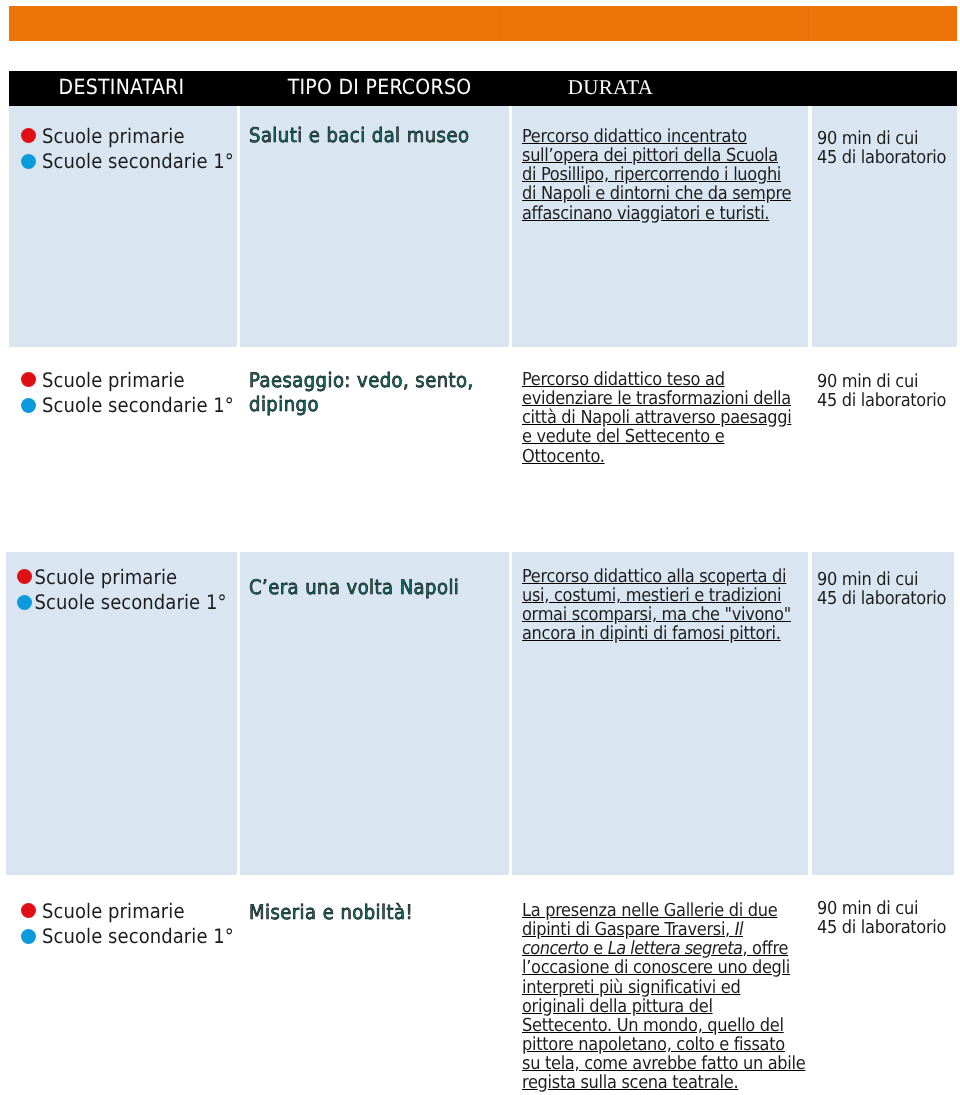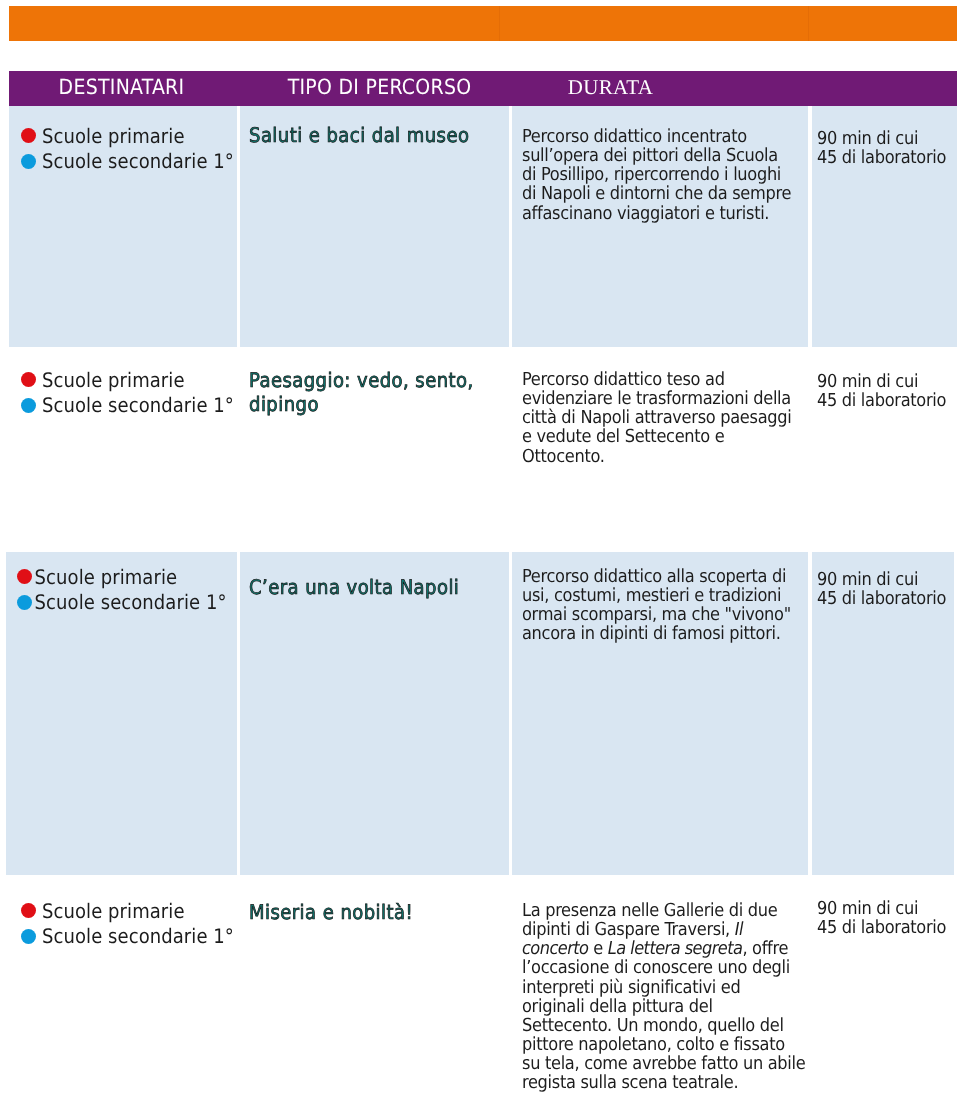--- a/index.html
+++ b/index.html
@@ -20,21 +20,21 @@
   
   .tbl{position:absolute;left:9px;top:71px;width:948px;}
   .row{display:flex;width:948px;}
   .cell{box-sizing:border-box;position:relative;}
   .c1{width:228px;}
   .c2{width:272px;}
   .c3{width:299px;}
   .c4{width:149px;}
 
   
-  .hdr{height:35px;background:#701a75;}
+  .hdr{height:35px;background:#000000;}
   .hdr .cell{color:#FFFFFF;font-size:21px;letter-spacing:.3px;line-height:32px;
              text-align:center;white-space:nowrap;}
   .hdr .c1{padding-right:3px;}
   .hdr .c2{padding-right:10px;}
   .hdr .c3{padding-right:14px;}
   .hdr .c4{padding-right:0px;font-family:Liberation Serif, serif;}
 
   
   .body-row{position:relative;overflow:hidden;}
   .body-row .cell.c2{border-left:3px solid #ffffff;}
@@ -42,21 +42,21 @@
   .body-row .cell.c4{border-left:4px solid #ffffff;}
   .body-row.shade .cell{background:#D9E6F2;}
   .r0{height:241px;}
   .r1{height:205px;}
   .r2{height:323px;}
   .r3{height:220px;}
 
   
   .pad1{padding:17px 4px 0 12px;}
   .pad2{padding:17px 8px 0 9px;}
-  .pad3{padding:19px 6px 18px 10px;}
+  .pad3{padding:19px 6px 18px 10px;text-decoration:underline;}
   .pad4{padding:22px 4px 0 5px;}
 
   
   .r0 .pad1{padding-top:17px;}   .r0 .pad2{padding-top:18px;}   .r0 .pad3{padding-top:21px;}   .r0 .pad4{padding-top:23px;}
   .r1 .pad1{padding-top:20px;}   .r1 .pad2{padding-top:22px;}   .r1 .pad3{padding-top:23px;}   .r1 .pad4{padding-top:25px;}
   .r2 .pad1{padding-top:12px;}   .r2 .pad2{padding-top:24px;}   .r2 .pad3{padding-top:15px;}   .r2 .pad4{padding-top:18px;}
   .r3 .pad1{padding-top:23px;}   .r3 .pad2{padding-top:26px;}   .r3 .pad3{padding-top:26px;}   .r3 .pad4{padding-top:24px;}
   
   
   .body-row.r2{margin-left:-3px;width:948px;}

